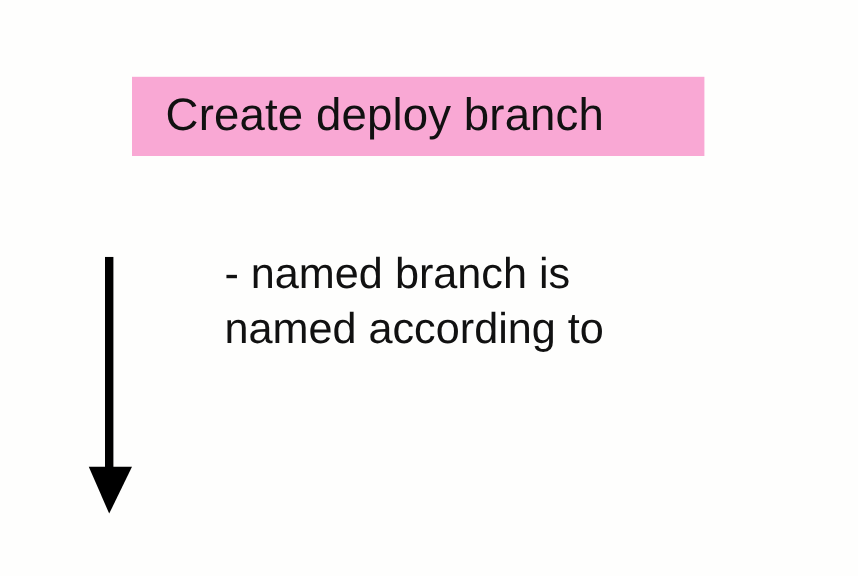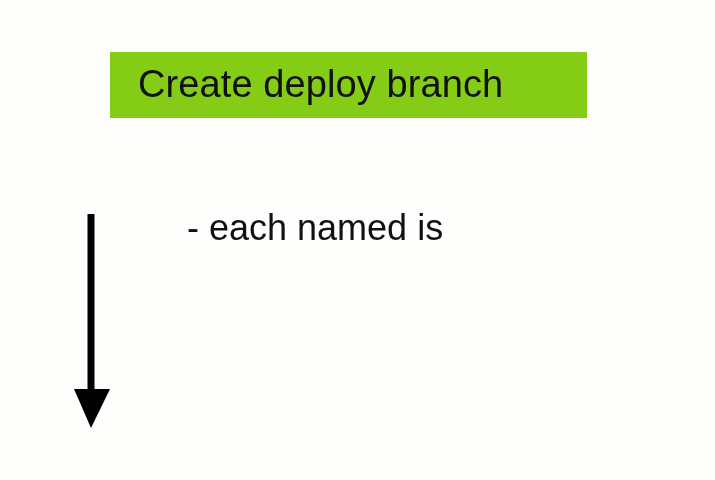--- a/index.html
+++ b/index.html
@@ -19,24 +19,24 @@
     position: relative;
     width: 715px;
     height: 480px;
     background: #fefefd;
   }
 
   
   #title-banner {
     position: absolute;
     left: 110px;
-    top: 52px;
+    top: 64px;
     width: 477px;
     height: 66px;
-    background: #84cc16;
+    background: #f9a8d4;
     box-sizing: border-box;
   }
 
   #title-text {
     position: absolute;
     left: 28px;
     top: 50%;
     transform: translateY(-50%);
     font-family: "Liberation Sans", sans-serif;
     font-size: 38px;
@@ -90,16 +90,17 @@
   </div>
 
   <div id="down-arrow">
     <svg viewBox="0 0 44 220" xmlns="http://www.w3.org/2000/svg" aria-hidden="true">
       <rect x="17.5" y="0" width="7" height="176" fill="#000000"></rect>
       <polygon points="4,175 40,175 21,214" fill="#000000"></polygon>
     </svg>
   </div>
 
   <div id="body-text">
-    <span class="line">- each named is</span>
+    <span class="line">- named branch is</span>
+    <span class="line">named according to</span>
   </div>
 
 </div>
 
 </body></html>

